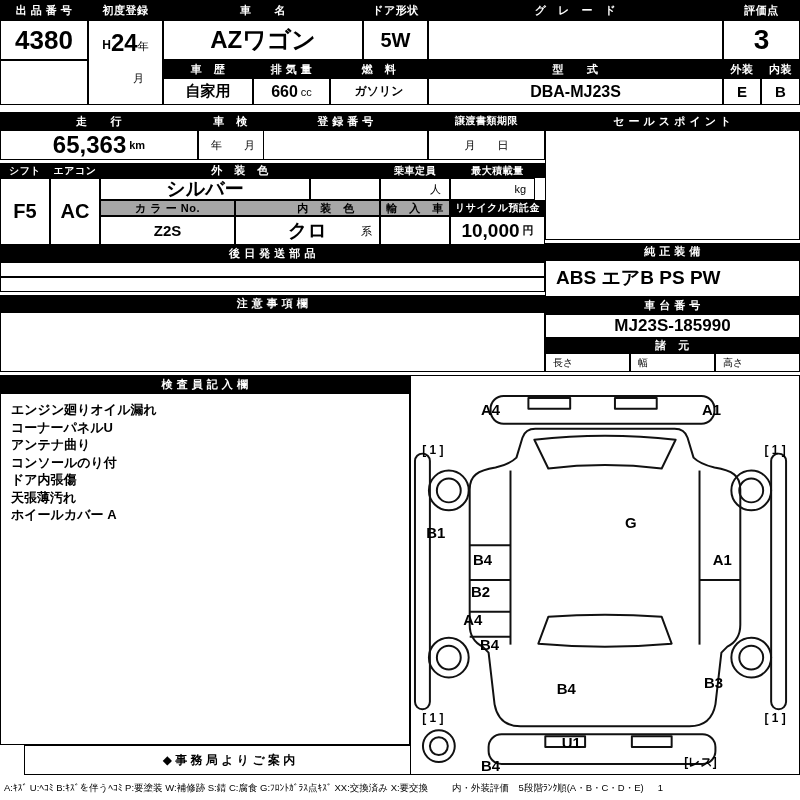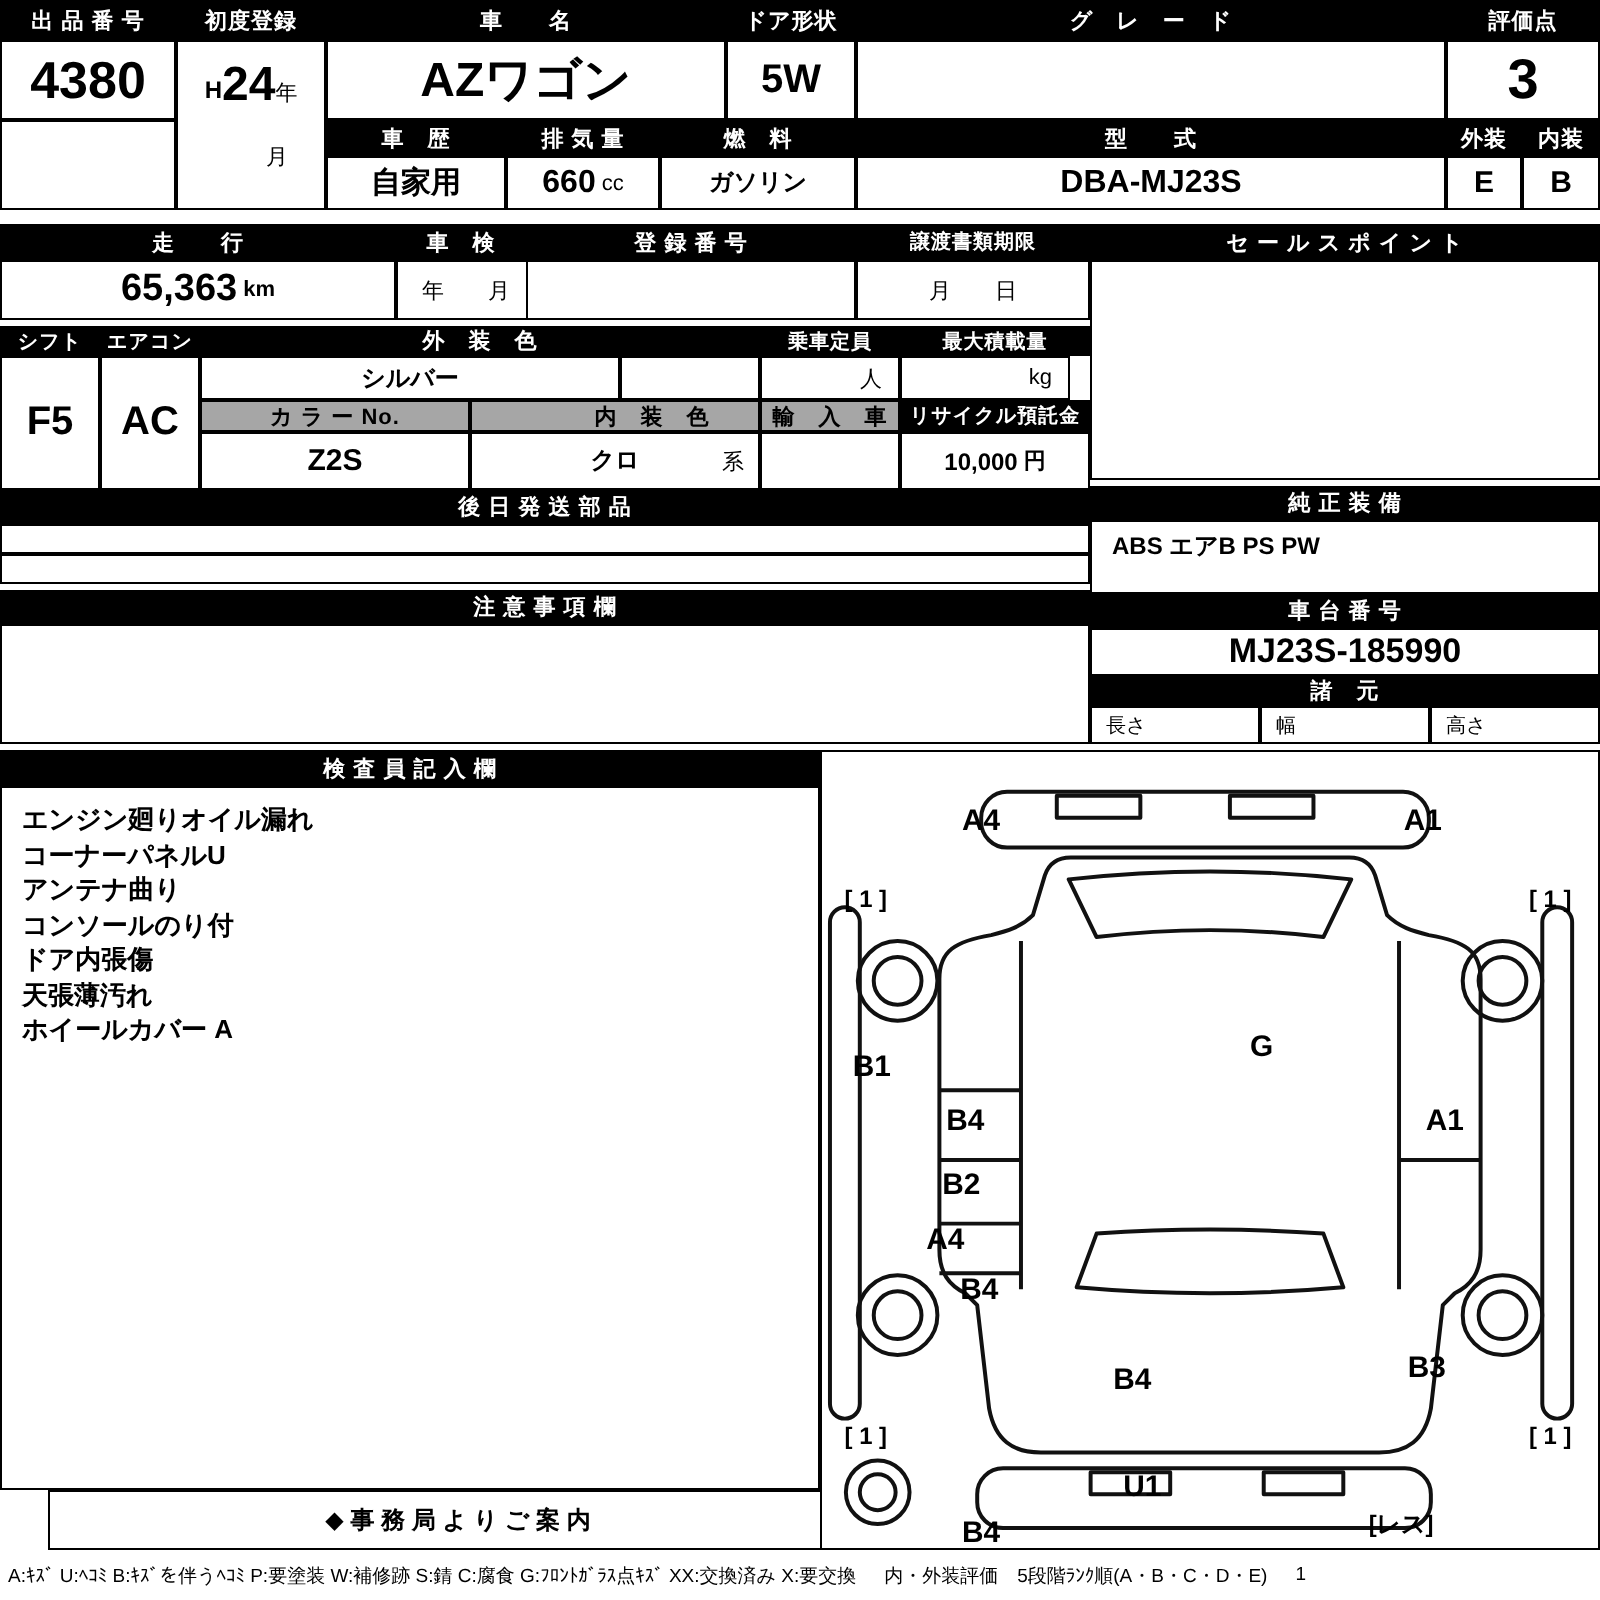--- a/index.html
+++ b/index.html
@@ -5,22 +5,22 @@
   * { margin:0; padding:0; box-sizing:border-box; }
   html,body { background:#fff; }
   body { width:800px; height:800px; font-family:"Liberation Sans","DejaVu Sans",sans-serif; color:#000; }
   .sheet { position:relative; width:800px; height:800px; background:#fff; overflow:hidden; }
   .cell { position:absolute; border:1px solid #000; display:flex; align-items:center; justify-content:center; background:#fff; white-space:nowrap; }
   .hdr { background:#000; color:#fff; font-size:11px; font-weight:bold; letter-spacing:.5px; }
   .hdr.ghdr { background:#a6a6a6; color:#000; }
   .hdr.sm { font-size:10px; }
   .v { font-weight:bold; }
   .f10{font-size:10px}.f11{font-size:11px}.f12{font-size:12px}.f13{font-size:13px}
-  .f14{font-size:12px}.f15{font-size:15px}.f16{font-size:16px}.f17{font-size:17px}
-  .f19{font-size:19px}.f20{font-size:20px}.f24{font-size:24px}.f26{font-size:26px}.f28{font-size:28px}
+  .f14{font-size:19px}.f15{font-size:15px}.f16{font-size:16px}.f17{font-size:17px}
+  .f19{font-size:24px}.f20{font-size:20px}.f24{font-size:24px}.f26{font-size:26px}.f28{font-size:28px}
   .left { justify-content:flex-start; }
   .right { justify-content:flex-end; }
   .top-align { align-items:flex-start; }
   .unit { font-size:11px; font-weight:bold; margin-left:3px; }
   .thin { font-weight:normal; }
   
   .fr-inner { width:100%; height:100%; display:flex; flex-direction:column; }
   .fr-line1 { display:flex; align-items:flex-end; justify-content:center; margin-top:10px; }
   .fr-era { font-size:12px; font-weight:bold; margin-bottom:3px; }
   .fr-year { font-size:24px; font-weight:bold; line-height:1; }
@@ -31,21 +31,21 @@
   .suffix-right { position:absolute; right:7px; top:50%; transform:translateY(-50%); font-size:11px; font-weight:normal; }
   
   .notes-inner { width:100%; height:100%; padding:7px 10px; }
   .note-line { font-size:13px; font-weight:bold; line-height:17.5px; white-space:pre; }
   
   .diagram-panel { position:absolute; border:1px solid #000; background:#fff; }
   svg text { font-family:"Liberation Sans","DejaVu Sans",sans-serif; font-weight:bold; font-size:15px; text-anchor:middle; fill:#000; }
   svg text.small { font-size:12px; }
   
   .legend { position:absolute; left:0; top:778px; width:800px; display:flex; align-items:flex-start; padding:4px 4px 0 4px; font-size:9.5px; }
-  .legend .rank { margin-left:14px; }
+  .legend .rank { margin-left:24px; }
   .legend .page { margin-left:14px; }
 </style>
 </head>
 <body>
 
 <div class="sheet">
 
   <div class="cell hdr" style="left:0;top:0;width:88px;height:20px;">出 品 番 号</div>
   <div class="cell v f26" style="left:0;top:20px;width:88px;height:40px;">4380</div>
   <div class="cell" style="left:0;top:60px;width:88px;height:45px;"></div>

